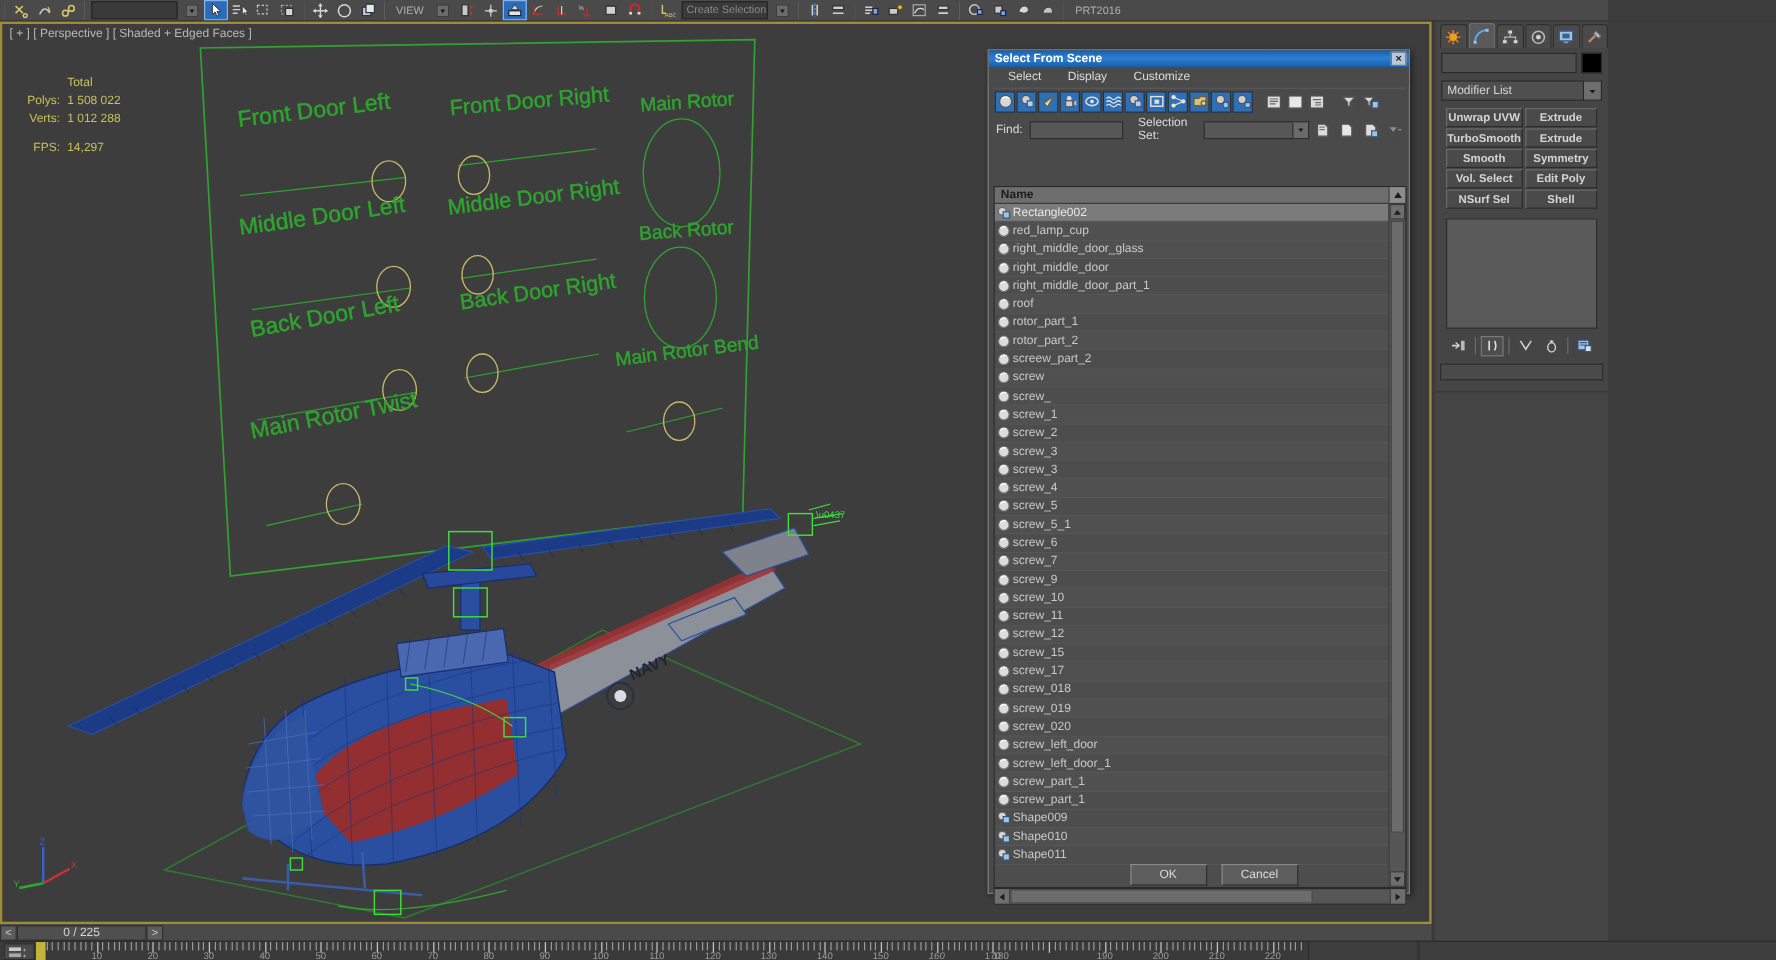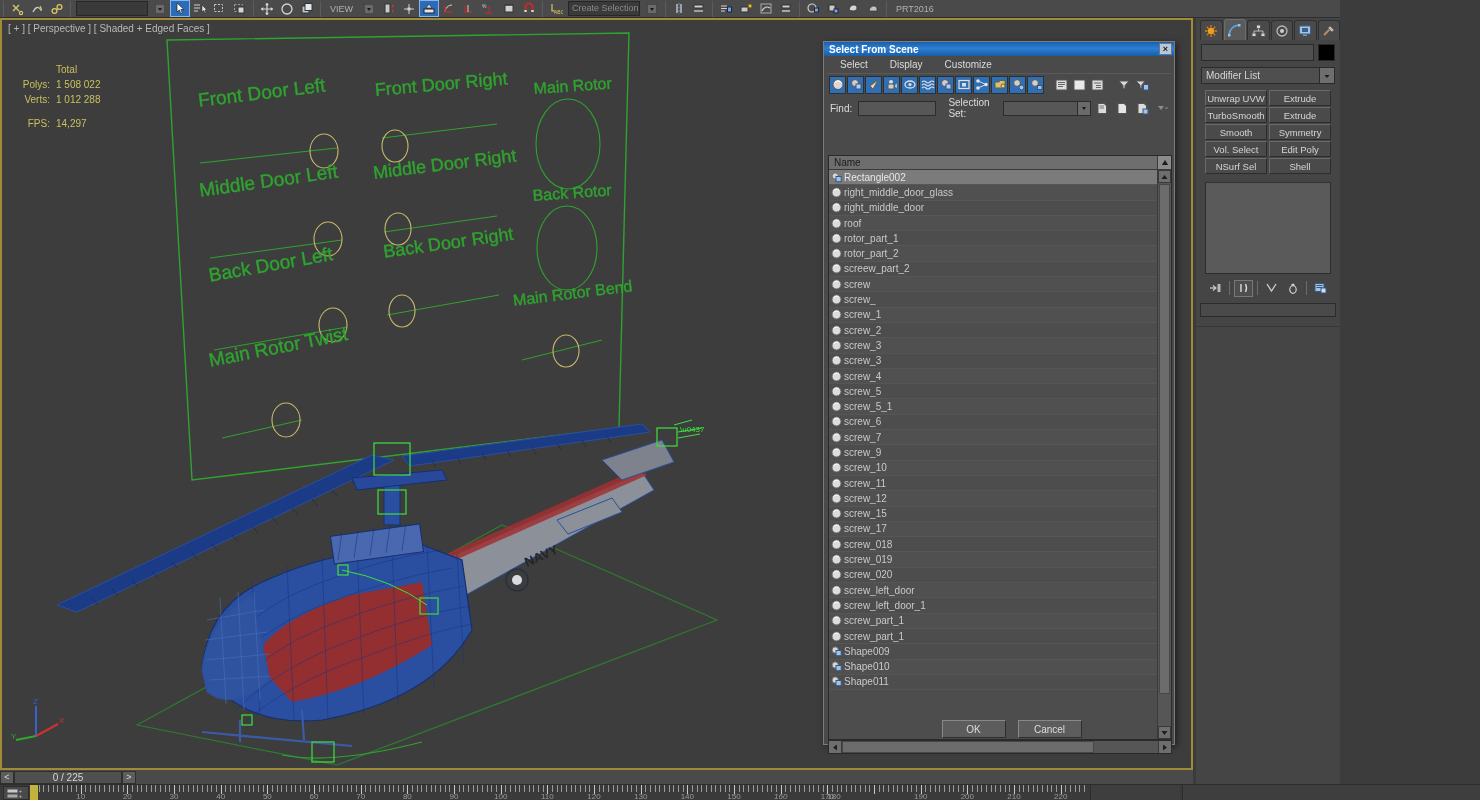--- a/index.html
+++ b/index.html
@@ -112,21 +112,21 @@
   .dlg-list {
     position: absolute; left: 4px; top: 113px; width: 344px; height: 585px;
     background: #4d4d4d; border: 1px solid #2a2a2a;
     display: flex; flex-direction: column;
   }
   .list-head {
     height: 14px; background: #6e6e6e; border-bottom: 1px solid #3a3a3a;
     display: flex; align-items: center;
   }
   .list-head .nm {
-    flex: 1; color: #1c1c1c; font-size: 10px; font-weight: normal; padding-left: 5px;
+    flex: 1; color: #1c1c1c; font-size: 10px; font-weight: bold; padding-left: 5px;
   }
   .list-head .sorter {
     width: 14px; height: 13px; background: #8c8c8c; border-left: 1px solid #3a3a3a;
     display: flex; align-items: center; justify-content: center;
   }
   .list-body {
     flex: 1; position: relative; overflow: hidden; background: #4d4d4d;
   }
   .list-rows { position: absolute; left: 0; top: 0; right: 14px; }
   .row {
@@ -200,21 +200,21 @@
     display: flex; align-items: center; justify-content: center;
   }
   .mod-grid {
     margin: 6px 9px 0 9px; display: grid; grid-template-columns: 1fr 1fr;
     gap: 1px 2px;
   }
   .mod-btn {
     height: 16px; background: #4a4a4a; border: 1px solid #2c2c2c;
     border-top-color: #6a6a6a; border-left-color: #6a6a6a;
     color: #d5d5d5; font-size: 9.5px;
-    display: flex; align-items: center; justify-content: center;
+    display: flex; align-items: center; justify-content: center; font-weight: bold;
   }
   .mod-stack {
     margin: 8px 9px 0 9px; height: 92px; background: #5a5a5a;
     border: 1px solid #2c2c2c; border-top-color: #333;
   }
   .stack-tools {
     margin: 5px 4px 0 4px; height: 18px; display: flex; align-items: center; gap: 2px;
     justify-content: center;
   }
   .st-btn {
@@ -843,30 +843,48 @@
               </div>
               <div class="nm">Rectangle002</div>
             </div>
             <div class="row alt">
               <div class="icon">
                 <svg width="11" height="11" viewBox="0 0 11 11">
                   <circle cx="5.5" cy="5.5" r="4.4" fill="#dcdcdc" stroke="#777"></circle>
                   <path d="M2.6 3.4 a4.4 4.4 0 0 1 5 -1" stroke="#ffffff" stroke-width="1" fill="none"></path>
                 </svg>
               </div>
+              <div class="nm">red_lamp_cup</div>
+            </div>
+            <div class="row alt">
+              <div class="icon">
+                <svg width="11" height="11" viewBox="0 0 11 11">
+                  <circle cx="5.5" cy="5.5" r="4.4" fill="#dcdcdc" stroke="#777"></circle>
+                  <path d="M2.6 3.4 a4.4 4.4 0 0 1 5 -1" stroke="#ffffff" stroke-width="1" fill="none"></path>
+                </svg>
+              </div>
               <div class="nm">right_middle_door_glass</div>
             </div>
             <div class="row">
               <div class="icon">
                 <svg width="11" height="11" viewBox="0 0 11 11">
                   <circle cx="5.5" cy="5.5" r="4.4" fill="#dcdcdc" stroke="#777"></circle>
                   <path d="M2.6 3.4 a4.4 4.4 0 0 1 5 -1" stroke="#ffffff" stroke-width="1" fill="none"></path>
                 </svg>
               </div>
               <div class="nm">right_middle_door</div>
+            </div>
+            <div class="row">
+              <div class="icon">
+                <svg width="11" height="11" viewBox="0 0 11 11">
+                  <circle cx="5.5" cy="5.5" r="4.4" fill="#dcdcdc" stroke="#777"></circle>
+                  <path d="M2.6 3.4 a4.4 4.4 0 0 1 5 -1" stroke="#ffffff" stroke-width="1" fill="none"></path>
+                </svg>
+              </div>
+              <div class="nm">right_middle_door_part_1</div>
             </div>
             <div class="row alt">
               <div class="icon">
                 <svg width="11" height="11" viewBox="0 0 11 11">
                   <circle cx="5.5" cy="5.5" r="4.4" fill="#dcdcdc" stroke="#777"></circle>
                   <path d="M2.6 3.4 a4.4 4.4 0 0 1 5 -1" stroke="#ffffff" stroke-width="1" fill="none"></path>
                 </svg>
               </div>
               <div class="nm">roof</div>
             </div>

